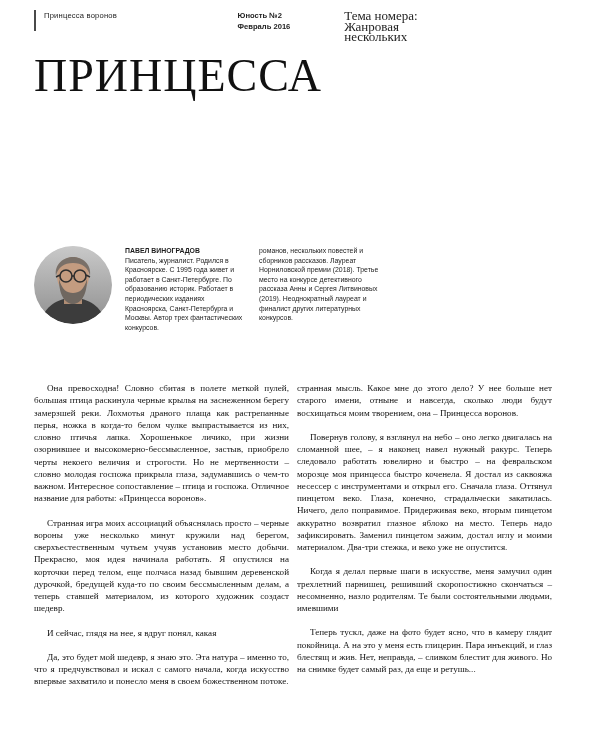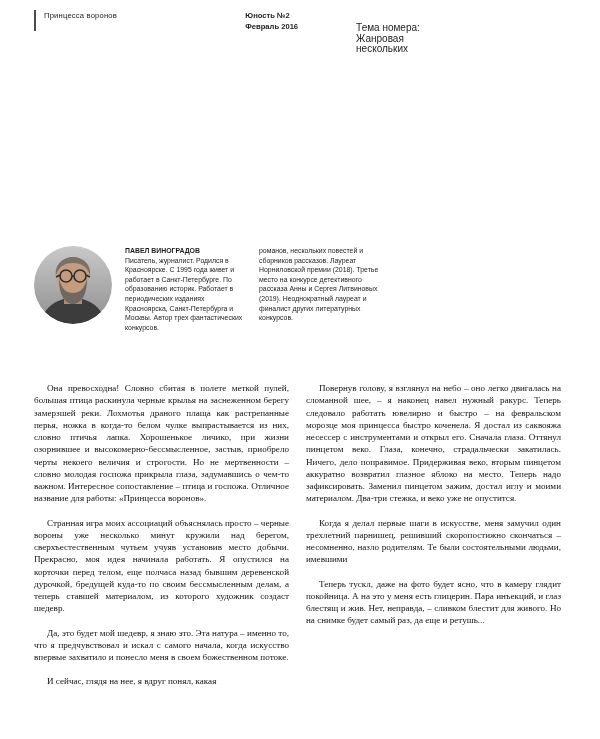--- a/index.html
+++ b/index.html
@@ -55,26 +55,25 @@
   .header-mid {
     width: 132px;
     font-family: "Liberation Sans", sans-serif;
     font-size: 7.6px;
     line-height: 10.5px;
     color: #222;
     padding-top: 1px;
     font-weight: bold;
   }
   .header-right {
-    font-family: Liberation Sans, sans-serif;
-    font-size: 10px;
+    font-family: Liberation Serif, serif;
+    font-size: 13px;
     line-height: 10.5px;
     color: #222;
     padding-top: 1px;
-    margin-top: 12px;
   }
 
   
   .big-title {
     margin-top: 20px;
     font-family: "Liberation Serif", serif;
     font-size: 46px;
     line-height: 44px;
     letter-spacing: 1px;
     font-weight: normal;
@@ -123,21 +122,21 @@
     display: block;
   }
 
   
   .body-cols {
     position: absolute;
     left: 34px;
     top: 382px;
     width: 532px;
     display: flex;
-    gap: 17px;
+    gap: 8px;
   }
   .col {
     width: 255px;
     font-family: "Liberation Serif", serif;
     font-size: 9.1px;
     line-height: 12.25px;
     text-align: justify;
     color: #111;
     hyphens: auto;
   }
@@ -164,20 +163,21 @@
       <div>Юность №2</div>
       <div>Февраль 2016</div>
     </div>
     <div class="header-right">
       <div>Тема номера:</div>
       <div>Жанровая нескольких</div>
     </div>
   </div>
 
   <h1 class="big-title">
+    <span class="line">ПРИНЦЕССА</span>
   </h1>
 
   <div class="author-block">
     <div class="portrait">
       <svg width="78" height="78" viewBox="0 0 78 78">
         <defs>
           <clipPath id="circ">
               <circle cx="39" cy="39" r="39"></circle>
             </clipPath>
           <linearGradient id="bg" x1="0" y1="0" x2="0" y2="1">
@@ -212,23 +212,24 @@
     </div>
     <div class="bio-col second">
       <span>романов, нескольких повестей и сборников рассказов. Лауреат Норниловской премии (2018). Третье место на конкурсе детективного рассказа Анны и Сергея Литвиновых (2019). Неоднократный лауреат и финалист других литературных конкурсов.</span>
     </div>
   </div>
 
   <div class="body-cols">
     <div class="col">
       <p>Она превосходна! Словно сбитая в полете меткой пулей, большая птица раскинула черные крылья на заснеженном берегу замерзшей реки. Лохмотья драного плаща как растрепанные перья, ножка в когда-то белом чулке выпрастывается из них, словно птичья лапка. Хорошенькое личико, при жизни озорнившее и высокомерно-бессмысленное, застыв, приобрело черты некоего величия и строгости. Но не мертвенности – словно молодая госпожа прикрыла глаза, задумавшись о чем-то важном. Интересное сопоставление – птица и госпожа. Отличное название для работы: «Принцесса воронов».</p>
       <p>Странная игра моих ассоциаций объяснялась просто – черные вороны уже несколько минут кружили над берегом, сверхъестественным чутьем учуяв установив место добычи. Прекрасно, моя идея начинала работать. Я опустился на корточки перед телом, еще полчаса назад бывшим деревенской дурочкой, бредущей куда-то по своим бессмысленным делам, а теперь ставшей материалом, из которого художник создаст шедевр.</p>
+      <p>И сейчас, глядя на нее, я вдруг понял, какая</p>
       <p>Да, это будет мой шедевр, я знаю это. Эта натура – именно то, что я предчувствовал и искал с самого начала, когда искусство впервые захватило и понесло меня в своем божественном потоке.</p>
-      <p>И сейчас, глядя на нее, я вдруг понял, какая</p>
     </div>
     <div class="col">
+      <p class="noindent">странная мысль. Какое мне до этого дело? У нее больше нет старого имени, отныне и навсегда, сколько люди будут восхищаться моим творением, она – Принцесса воронов.</p>
       <p>Повернув голову, я взглянул на небо – оно легко двигалась на сломанной шее, – я наконец навел нужный ракурс. Теперь следовало работать ювелирно и быстро – на февральском морозце моя принцесса быстро коченела. Я достал из саквояжа несессер с инструментами и открыл его. Сначала глаза. Оттянул пинцетом веко. Глаза, конечно, страдальчески закатилась. Ничего, дело поправимое. Придерживая веко, вторым пинцетом аккуратно возвратил глазное яблоко на место. Теперь надо зафиксировать. Заменил пинцетом зажим, достал иглу и моими материалом. Два-три стежка, и веко уже не опустится.</p>
       <p>Когда я делал первые шаги в искусстве, меня замучил один трехлетний парнишец, решивший скоропостижно скончаться – несомненно, назло родителям. Те были состоятельными людьми, имевшими</p>
       <p>Теперь тускл, даже на фото будет ясно, что в камеру глядит покойница. А на это у меня есть глицерин. Пара инъекций, и глаз блестящ и жив. Нет, неправда, – сливком блестит для живого. Но на снимке будет самый раз, да еще и ретушь...</p>
     </div>
   </div>
 
 </div>
 
 </body></html>

